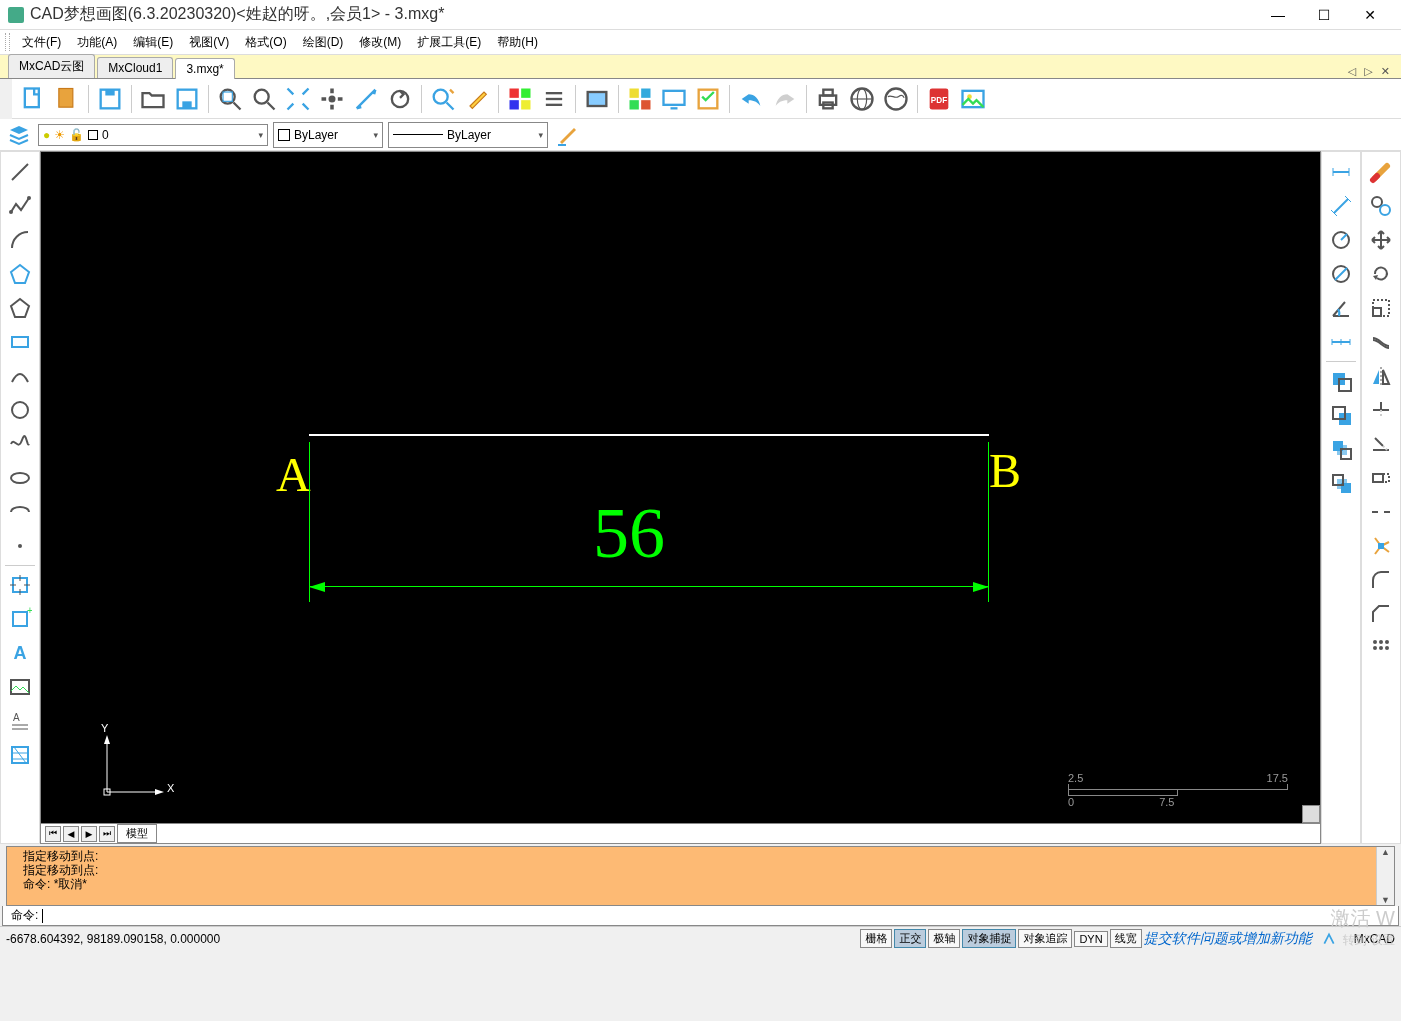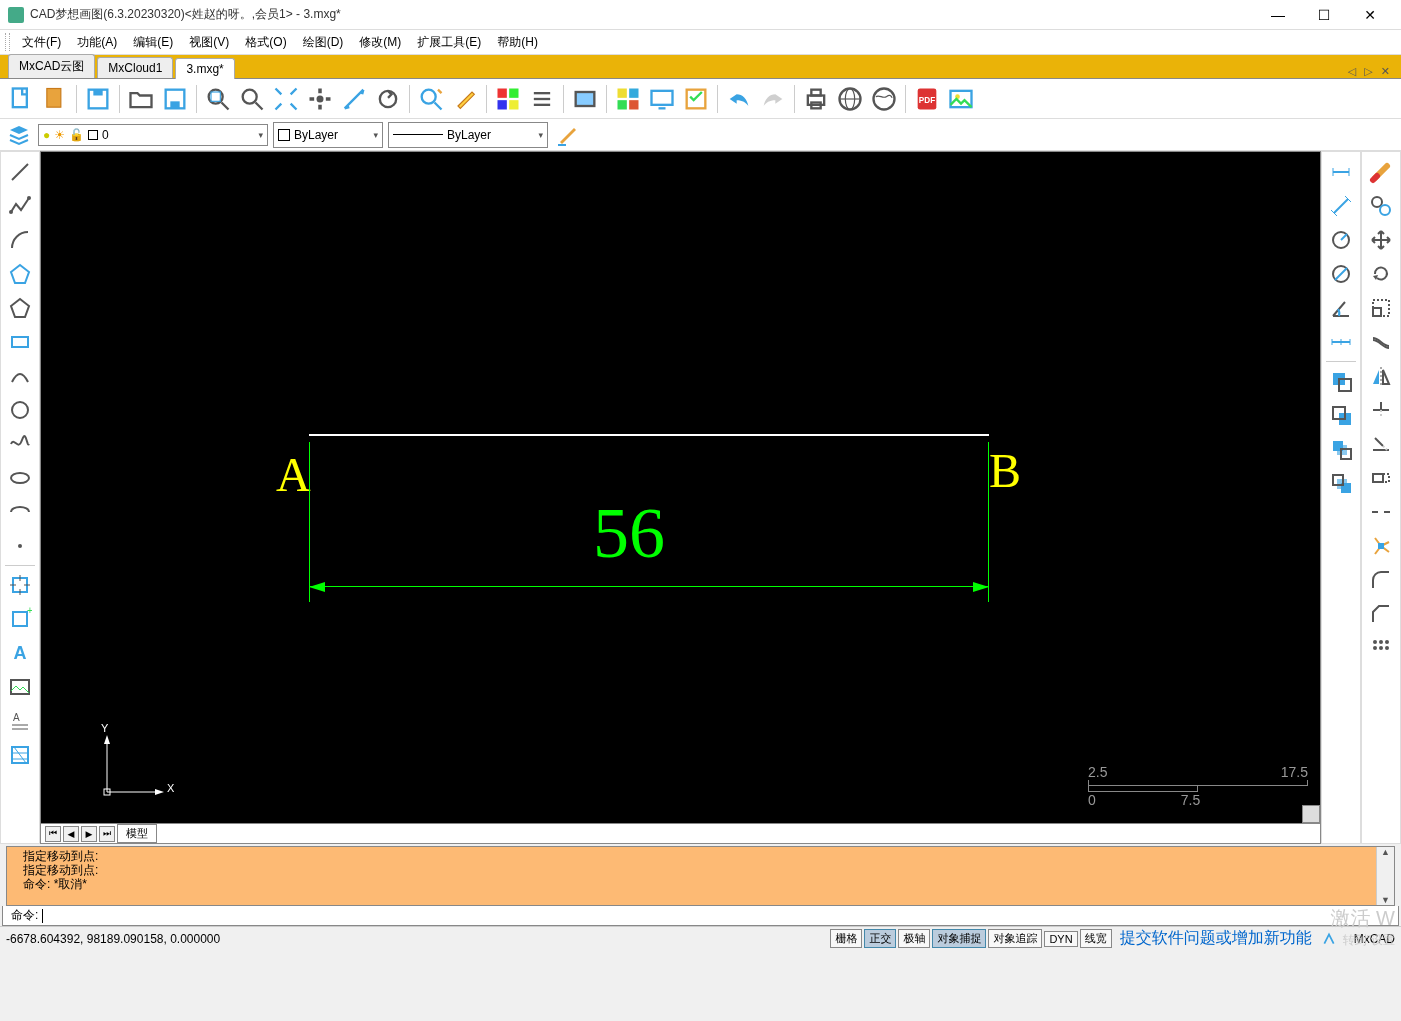--- a/index.html
+++ b/index.html
@@ -1,33 +1,33 @@
 <!DOCTYPE html>
 <html><head>
 <meta charset="utf-8">
 <style>
 * { margin: 0; padding: 0; box-sizing: border-box; font-family: "Microsoft YaHei", SimSun, sans-serif; }
 body { width: 1401px; height: 1021px; background: #f0f0f0; overflow: hidden; font-size: 12px; }
 .titlebar { height: 30px; background: #fff; display: flex; align-items: center; padding: 0 8px; border-bottom: 1px solid #ddd; }
 .titlebar .icon { width: 16px; height: 16px; background: #4a8; border-radius: 2px; margin-right: 6px; }
-.titlebar .title { flex: 1; font-size: 12px; color: #333; }
+.titlebar .title { flex: 1; font-size: 16px; color: #333; }
 .titlebar .winbtns { display: flex; gap: 0; }
 .titlebar .winbtn { width: 46px; height: 30px; display: flex; align-items: center; justify-content: center; cursor: pointer; font-size: 14px; }
 
 .menubar { height: 25px; background: #fff; display: flex; align-items: center; padding: 0 5px; border-bottom: 1px solid #ddd; }
 .menubar .handle { width: 5px; height: 18px; border-left: 1px dotted #aaa; border-right: 1px dotted #aaa; margin-right: 4px; }
 .menubar .menu-item { padding: 3px 8px; cursor: pointer; font-size: 12px; }
 
-.tabbar { height: 24px; background: #eab308; display: flex; align-items: flex-end; padding: 0 8px; border-bottom: 1px solid #888; position: relative; text-align: right; }
+.tabbar { height: 24px; background: #fef9c3; display: flex; align-items: flex-end; padding: 0 8px; border-bottom: 1px solid #888; position: relative; text-align: right; }
 .tabbar .tab { padding: 3px 10px; border: 1px solid #aaa; border-bottom: none; margin-right: 2px; background: #eee; cursor: pointer; font-size: 12px; border-radius: 3px 3px 0 0; }
 .tabbar .tab.active { background: #fff; position: relative; top: 1px; }
 .tabbar .tab-nav { position: absolute; right: 8px; display: flex; gap: 2px; }
 .tabbar .tab-nav span { cursor: pointer; padding: 0 3px; font-size: 11px; color: #555; }
 
-.toolbar-main { height: 40px; background: #fff; display: flex; align-items: center; padding: 0 5px; border-bottom: 1px solid #ddd; gap: 2px; }
+.toolbar-main { height: 40px; background: #fff; display: flex; align-items: center; padding: 0 5px; border-bottom: 1px solid #ddd; gap: 2px; margin-left: 12px; }
 .toolbar-main .tb-btn { width: 32px; height: 32px; display: flex; align-items: center; justify-content: center; cursor: pointer; border-radius: 2px; }
 .toolbar-main .sep { width: 1px; height: 28px; background: #ccc; margin: 0 3px; }
 
 .layer-bar { height: 32px; background: #fff; display: flex; align-items: center; padding: 0 5px; border-bottom: 1px solid #ddd; gap: 5px; }
 .layer-bar .layer-btn { width: 28px; height: 28px; display: flex; align-items: center; justify-content: center; cursor: pointer; }
 .layer-bar select, .layer-bar .combo { height: 22px; border: 1px solid #888; background: #fff; font-size: 12px; padding: 12px 4px; }
 .layer-bar .layer-combo { width: 230px; display: flex; align-items: center; gap: 4px; padding: 0 4px; }
 .layer-bar .color-combo { width: 110px; display: flex; align-items: center; gap: 4px; }
 .layer-bar .line-combo { width: 160px; display: flex; align-items: center; gap: 4px; }
 .layer-bar .combo-arrow { margin-left: auto; font-size: 9px; color: #555; }
@@ -35,21 +35,21 @@
 .workspace { display: flex; height: 693px; }
 .left-tools, .right-tools { width: 40px; background: #fff; border: 1px solid #ddd; display: flex; flex-direction: column; align-items: center; padding: 3px 0; gap: 0px; }
 .right-tools-wrap { display: flex; }
 .tool-btn { width: 34px; height: 34px; display: flex; align-items: center; justify-content: center; cursor: pointer; border-radius: 2px; }
 .tool-sep { width: 30px; height: 1px; background: #ccc; margin: 2px 0; }
 
 .canvas-wrap { flex: 1; display: flex; flex-direction: column; background: #fff; border: 1px solid #888; }
 .canvas { flex: 1; background: #000; position: relative; overflow: hidden; }
 
 .canvas .ucs { position: absolute; left: 58px; bottom: 20px; color: #fff; }
-.canvas .scale-ruler { position: absolute; right: 12px; bottom: 15px; color: #999; font-size: 14px; }
+.canvas .scale-ruler { position: absolute; right: 32px; bottom: 15px; color: #999; font-size: 11px; }
 .canvas .label-a { position: absolute; left: 235px; top: 295px; color: #ffff00; font-size: 48px; font-family: "Times New Roman", serif; }
 .canvas .label-b { position: absolute; left: 948px; top: 291px; color: #ffff00; font-size: 48px; font-family: "Times New Roman", serif; }
 .canvas .main-line { position: absolute; left: 268px; top: 282px; width: 680px; height: 2px; background: #fff; }
 .canvas .dim-value { position: absolute; left: 552px; top: 340px; color: #00ff00; font-size: 72px; font-family: "SimSun", serif; }
 .canvas .dim-line { position: absolute; left: 268px; top: 434px; width: 680px; height: 1px; background: #00ff00; }
 .canvas .dim-ext-l { position: absolute; left: 268px; top: 290px; width: 1px; height: 160px; background: #00ff00; }
 .canvas .dim-ext-r { position: absolute; left: 947px; top: 290px; width: 1px; height: 160px; background: #00ff00; }
 .canvas .dim-arrow-l { position: absolute; left: 268px; top: 430px; width: 0; height: 0; border-right: 16px solid #00ff00; border-top: 5px solid transparent; border-bottom: 5px solid transparent; }
 .canvas .dim-arrow-r { position: absolute; left: 932px; top: 430px; width: 0; height: 0; border-left: 16px solid #00ff00; border-top: 5px solid transparent; border-bottom: 5px solid transparent; }
 .canvas .scroll-corner { position: absolute; right: 0; bottom: 0; width: 18px; height: 18px; background: #ddd; border: 1px solid #888; }
@@ -62,21 +62,21 @@
 .cmd-history { flex: 1; overflow: auto; padding: 2px 4px; font-size: 12px; }
 .cmd-history div { line-height: 14px; white-space: nowrap; }
 .cmd-scroll { width: 18px; background: #f0f0f0; border-left: 1px solid #ccc; display: flex; flex-direction: column; justify-content: space-between; align-items: center; font-size: 9px; color: #555; }
 .cmd-line { height: 20px; display: flex; align-items: center; padding: 0 8px; font-size: 12px; margin: 0 2px; background: #fff; border: 1px solid #888; border-top: none; }
 .cmd-line input { flex: 1; border: none; outline: none; font-size: 12px; background: transparent; margin-left: 4px; }
 
 .statusbar { height: 24px; background: #f0f0f0; border-top: 1px solid #ccc; display: flex; align-items: center; padding: 0 6px; font-size: 12px; gap: 2px; justify-content: center; }
 .statusbar .coords { flex: 0 0 auto; margin-right: auto; }
 .statusbar .st-btn { border: 1px solid #888; padding: 1px 4px; cursor: pointer; background: #f8f8f8; font-size: 11px; }
 .statusbar .st-btn.active { background: #bcd; border-color: #48a; }
-.statusbar .st-link { color: #0066cc; cursor: pointer; margin-left: 6px; font-size: 16px; }
+.statusbar .st-link { color: #0066cc; cursor: pointer; font-size: 14px; font-style: italic; }
 .statusbar .brand { display: flex; align-items: center; gap: 18px; margin-left: 8px; }
 .statusbar .brand-icon { width: 14px; height: 14px; }
 
 .watermark { position: absolute; right: 6px; bottom: 70px; color: #ccc; font-size: 20px; pointer-events: none; text-align: right; line-height: 22px; }
 
 svg.ico { width: 24px; height: 24px; }
 svg.ico-lg { width: 28px; height: 28px; }
 </style>
 </head>
 <body>

